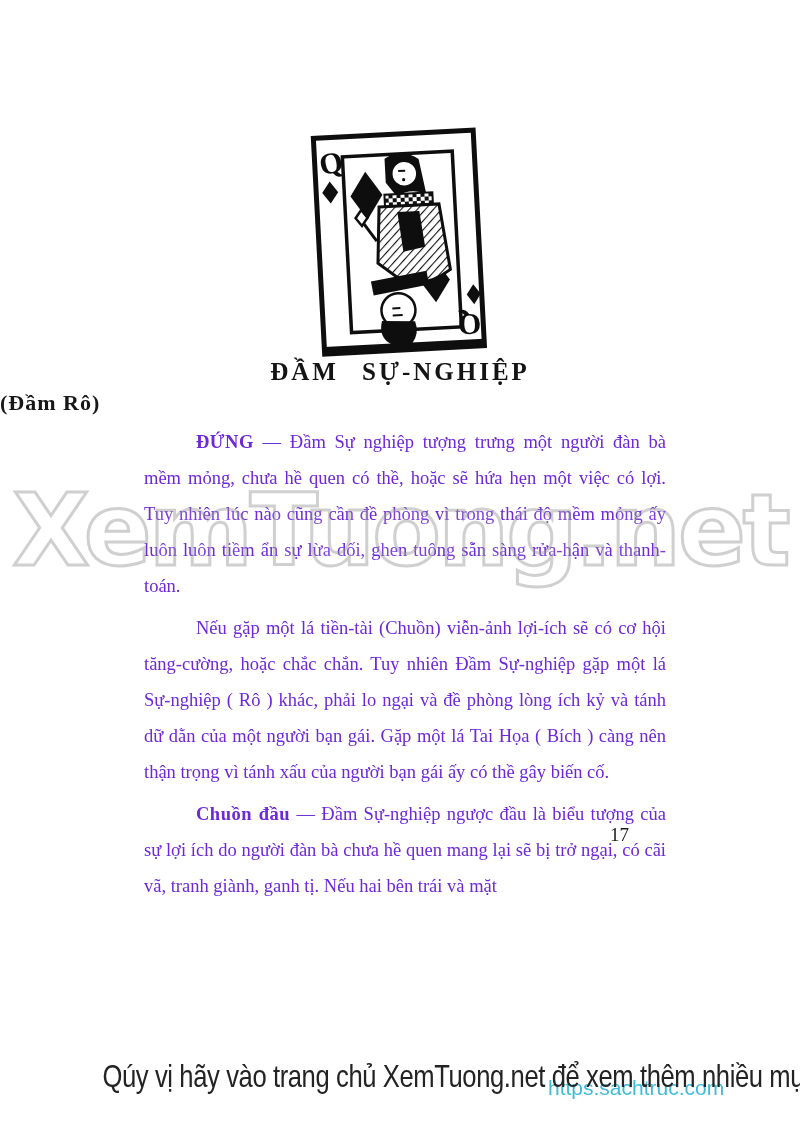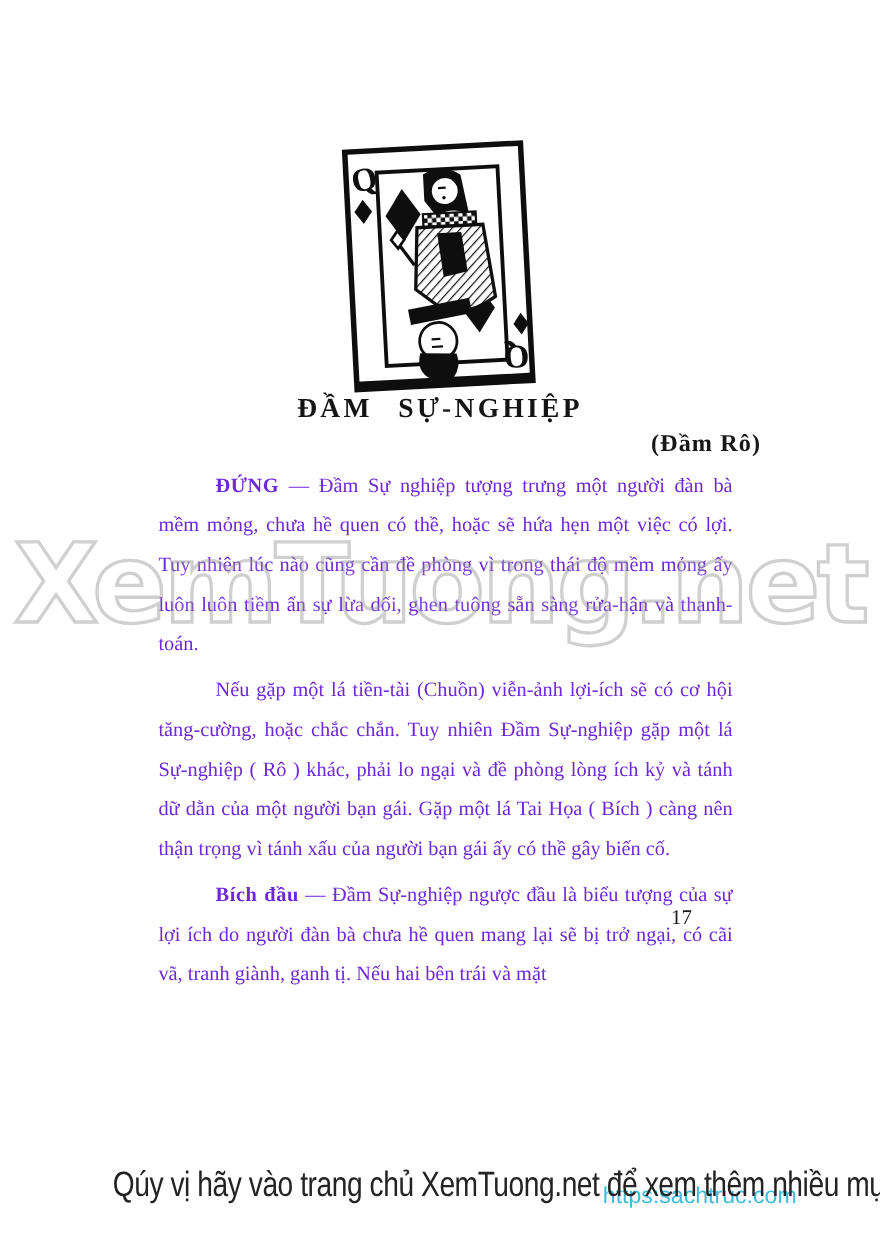--- a/index.html
+++ b/index.html
@@ -11,21 +11,21 @@
 
   
   .card-wrap{position:absolute;left:303px;top:122px;width:195px;height:245px;z-index:1;}
 
   
   .title{
     position:absolute;top:358px;left:0;width:800px;text-align:center;
     font-size:25px;font-weight:bold;color:#141414;letter-spacing:3px;word-spacing:14px;z-index:1;
   }
   .subtitle{
-    position:absolute;top:390px;left:0;width:692px;text-align:right;
+    position:absolute;top:390px;left:0;width:692px;text-align:left;
     font-size:22px;font-weight:bold;color:#171717;letter-spacing:1px;z-index:1;
   }
 
   
   .body-text{
     position:absolute;left:144px;top:424px;width:522px;z-index:1;
     font-size:18.5px;line-height:36px;color:#6d28d9;text-align:justify;
   }
   .para{margin:0 0 6px 0;text-indent:52px;}
   .lead{font-weight:bold;letter-spacing:0.5px;}
@@ -117,21 +117,21 @@
       </g>
     </svg>
   </div>
 
   <div class="title">ĐẦM SỰ-NGHIỆP</div>
   <div class="subtitle">(Đầm Rô)</div>
 
   <div class="body-text">
     <p class="para"><span class="lead">ĐỨNG</span><span> — Đầm Sự nghiệp tượng trưng một người đàn bà mềm mỏng, chưa hề quen có thề, hoặc sẽ hứa hẹn một việc có lợi. Tuy nhiên lúc nào cũng cần đề phòng vì trong thái độ mềm mỏng ấy luôn luôn tiềm ẩn sự lừa dối, ghen tuông sẵn sàng rửa-hận và thanh-toán.</span></p>
     <p class="para"><span class="lead"></span><span>Nếu gặp một lá tiền-tài (Chuồn) viễn-ảnh lợi-ích sẽ có cơ hội tăng-cường, hoặc chắc chắn. Tuy nhiên Đầm Sự-nghiệp gặp một lá Sự-nghiệp ( Rô ) khác, phải lo ngại và đề phòng lòng ích kỷ và tánh dữ dằn của một người bạn gái. Gặp một lá Tai Họa ( Bích ) càng nên thận trọng vì tánh xấu của người bạn gái ấy có thề gây biến cố.</span></p>
-    <p class="para"><span class="lead">Bích đầu</span><span> — Đầm Sự-nghiệp ngược đầu là biểu tượng của sự lợi ích do người đàn bà chưa hề quen mang lại sẽ bị trở ngại, có cãi vã, tranh giành, ganh tị. Nếu hai bên trái và mặt</span></p>
+    <p class="para"><span class="lead">Chuồn đầu</span><span> — Đầm Sự-nghiệp ngược đầu là biểu tượng của sự lợi ích do người đàn bà chưa hề quen mang lại sẽ bị trở ngại, có cãi vã, tranh giành, ganh tị. Nếu hai bên trái và mặt</span></p>
   </div>
 
   <div class="page-number">17</div>
 
   <div class="watermark">XemTuong.net</div>
 
   <div class="footer">
     <span class="faint-link">https:sachtruc.com</span>
     <span class="footer-text">Qúy vị hãy vào trang chủ XemTuong.net để xem thêm nhiều mục hay khác</span>
   </div>

